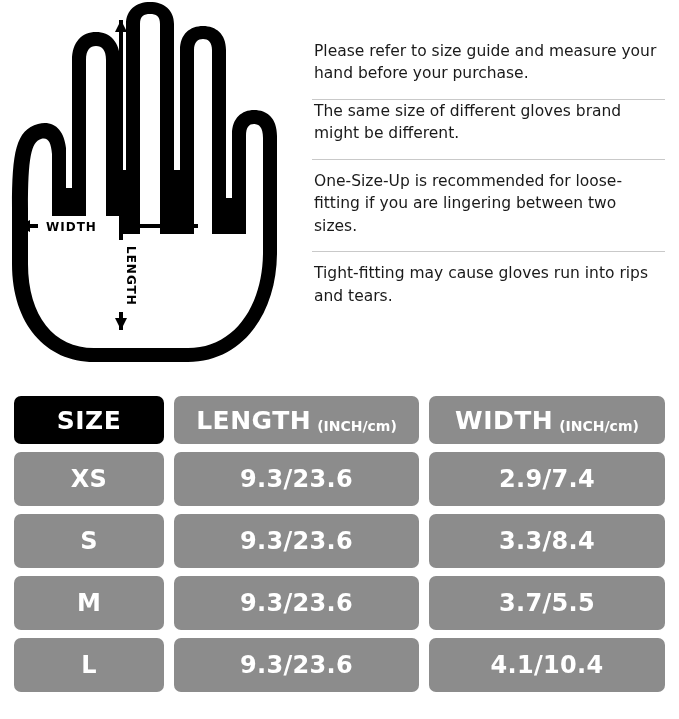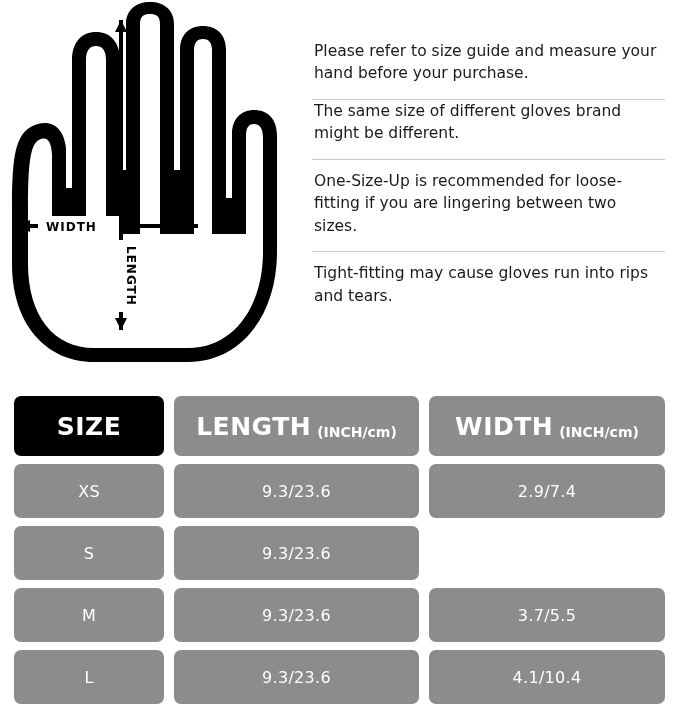--- a/index.html
+++ b/index.html
@@ -82,21 +82,21 @@
     justify-content: center;
     height: 54px;
     box-sizing: border-box;
     text-align: center;
   }
   .col-size   { flex: 0 0 150px; margin-right: 10px; }
   .col-length { flex: 0 0 245px; margin-right: 10px; }
   .col-width  { flex: 1 1 auto; }
 
   .header .cell {
-    height: 60px;
+    height: 48px;
   }
   .header .col-size {
     background: #000000;
   }
   .hdr-text {
     font-family: "DejaVu Sans", sans-serif;
     font-weight: bold;
     font-size: 25px;
     letter-spacing: 0.5px;
     color: #ffffff;
@@ -105,22 +105,22 @@
     font-family: "DejaVu Sans", sans-serif;
     font-weight: bold;
     font-size: 14px;
     color: #ffffff;
     margin-left: 6px;
     position: relative;
     top: 6px;
   }
   .body-text {
     font-family: "DejaVu Sans", sans-serif;
-    font-weight: normal;
-    font-size: 16px;
+    font-weight: bold;
+    font-size: 24px;
     color: #ffffff;
     letter-spacing: 0.3px;
   }
 
   .dim-label {
     font-family: "DejaVu Sans", sans-serif;
     font-weight: bold;
     font-size: 12px;
     letter-spacing: 1px;
     fill: #000;
@@ -244,20 +244,23 @@
       </div>
     </div>
 
     <div class="row">
       <div class="cell col-size">
         <span class="body-text">S</span>
       </div>
       <div class="cell col-length">
         <span class="body-text">9.3/23.6</span>
       </div>
+      <div class="cell col-width">
+        <span class="body-text">3.3/8.4</span>
+      </div>
     </div>
 
     <div class="row">
       <div class="cell col-size">
         <span class="body-text">M</span>
       </div>
       <div class="cell col-length">
         <span class="body-text">9.3/23.6</span>
       </div>
       <div class="cell col-width">

